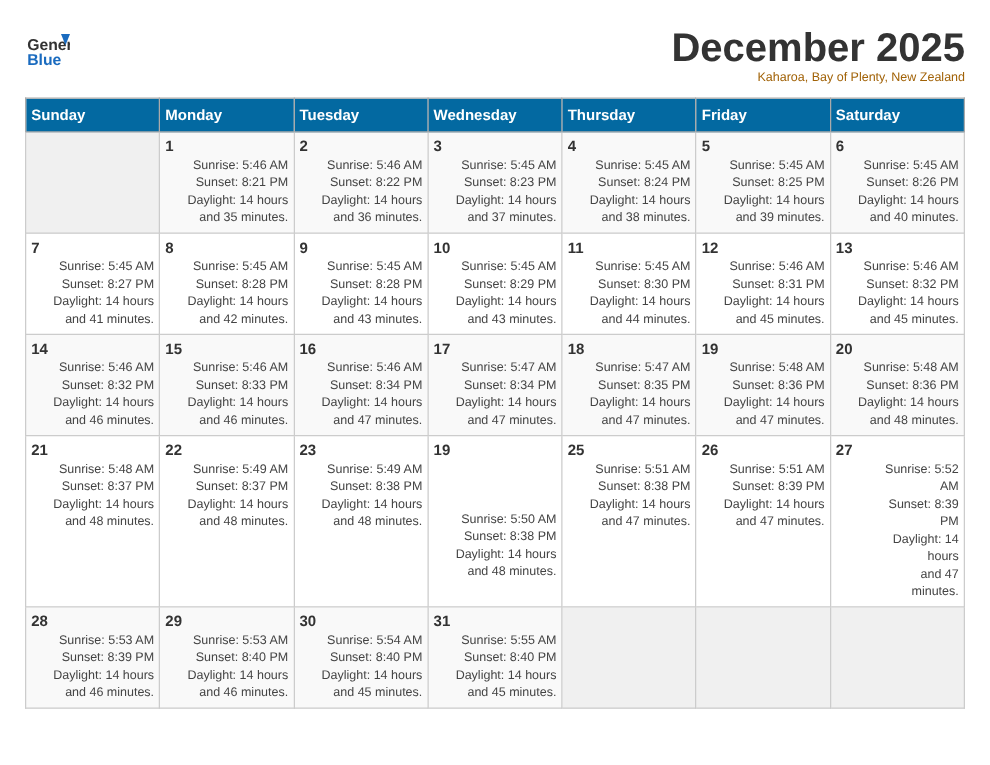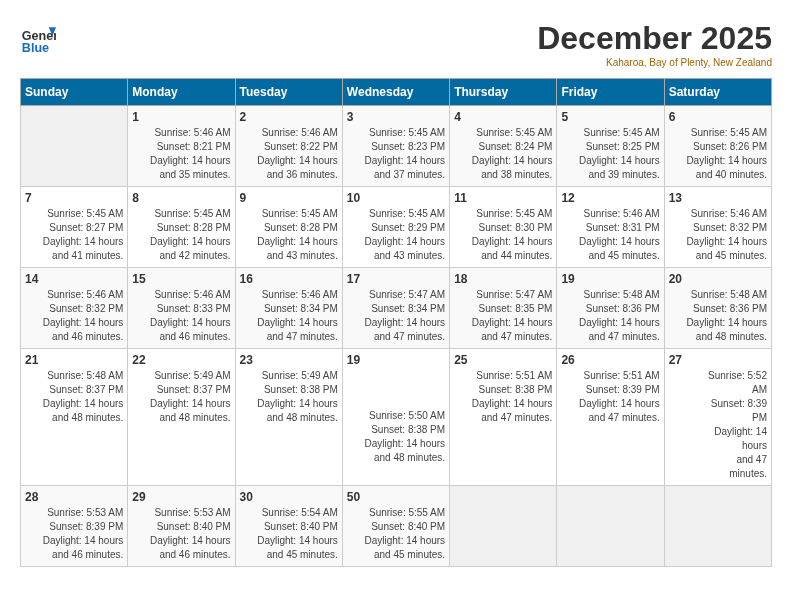--- a/index.html
+++ b/index.html
@@ -325,21 +325,21 @@
 and 46 minutes.</div>
         </td>
         <td>
           <span class="day-number">30</span>
           <div class="day-info" style="white-space: pre-line;">Sunrise: 5:54 AM
 Sunset: 8:40 PM
 Daylight: 14 hours
 and 45 minutes.</div>
         </td>
         <td>
-          <span class="day-number">50</span>
+          <span class="day-number">31</span>
           <div class="day-info" style="white-space: pre-line;">Sunrise: 5:55 AM
 Sunset: 8:40 PM
 Daylight: 14 hours
 and 45 minutes.</div>
         </td>
         <td class="empty-cell"></td>
         <td class="empty-cell"></td>
         <td class="empty-cell"></td>
       </tr>
     </tbody>

